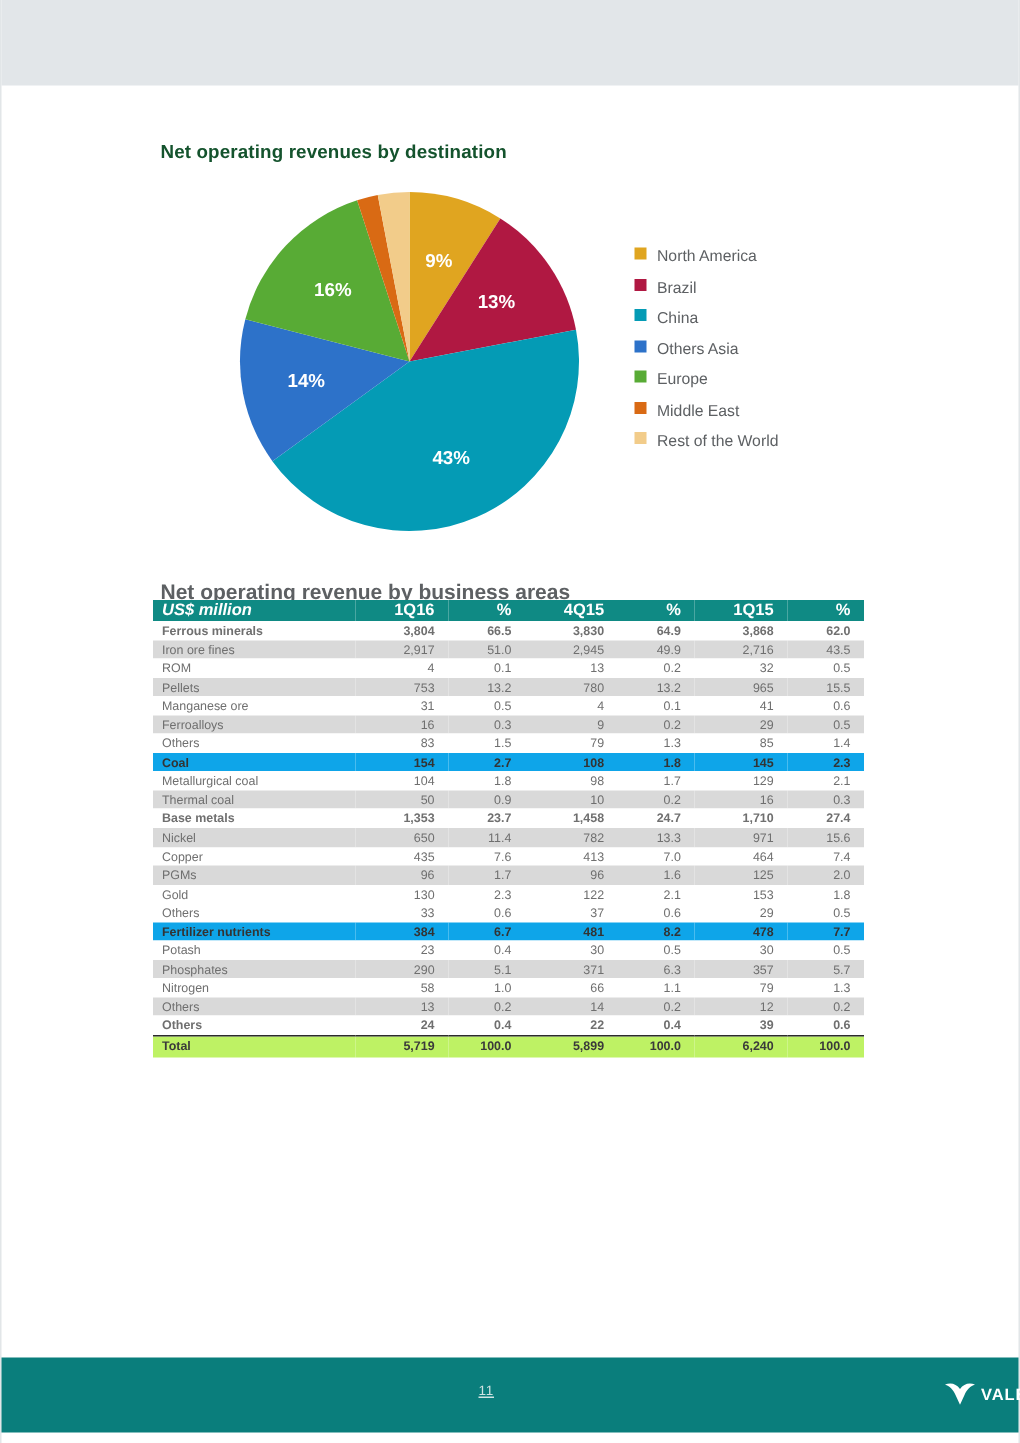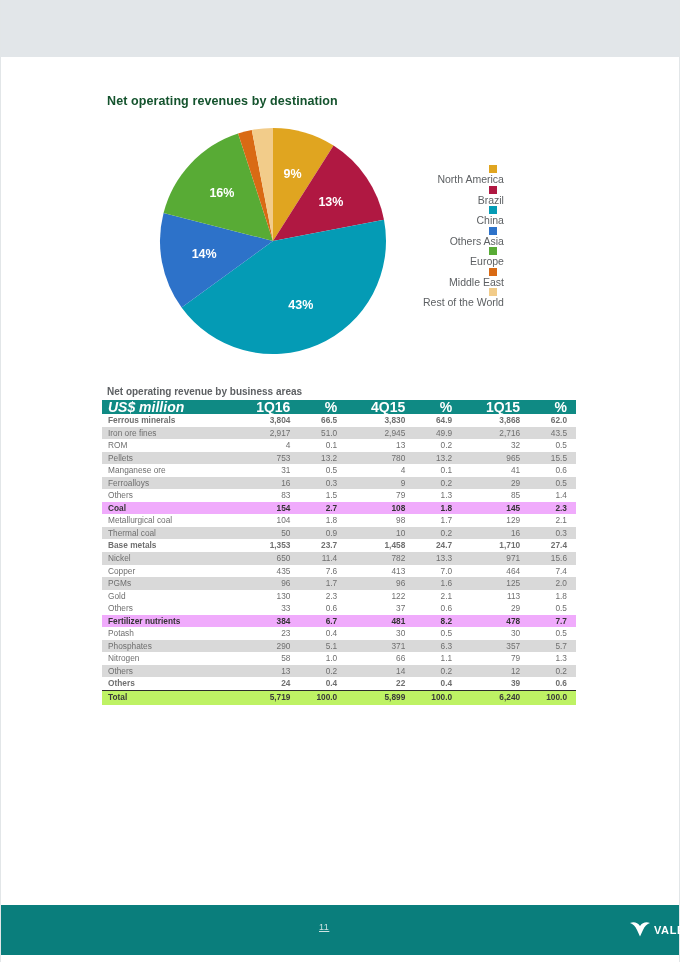--- a/index.html
+++ b/index.html
@@ -81,42 +81,41 @@
     font-weight: bold;
     fill: #ffffff;
   }
   .legend {
     position: absolute;
     left: 422px;
     top: 165px;
   }
   .legend-item {
     display: flex;
-    align-items: flex-end;
+    align-items: flex-start;
     height: 20.5px;
-    flex-direction: column;
   }
   .legend-swatch {
     width: 8px;
     height: 8px;
     margin-right: 7px;
     flex: 0 0 auto;
   }
   .legend-label {
     font-size: 10.5px;
     color: #5d6063;
     white-space: nowrap;
   }
 
   
   .table-title {
     position: absolute;
     left: 106px;
     top: 386px;
-    font-size: 10px;
+    font-size: 14px;
     font-weight: bold;
     color: #5d6063;
   }
   .rev-table {
     position: absolute;
     left: 101px;
     top: 400px;
     width: 474px;
     border-collapse: collapse;
     font-size: 8.3px;
@@ -125,21 +124,21 @@
   .rev-table th, .rev-table td {
     padding: 0;
     height: 12.55px;
     line-height: 12.55px;
     white-space: nowrap;
   }
   .rev-table thead th {
     background: #0f8a84;
     color: #ffffff;
     font-weight: bold;
-    font-size: 14px;
+    font-size: 11px;
     height: 14px;
     line-height: 14px;
   }
   .rev-table thead th.unit {
     text-align: left;
     padding-left: 6px;
     font-style: italic;
     font-weight: bold;
   }
   .rev-table thead th.num {
@@ -150,21 +149,21 @@
     text-align: left;
     padding-left: 6px;
   }
   td.lbl.sub { }
   td.num {
     text-align: right;
     padding-right: 9px;
   }
   tr.group td { font-weight: bold; color: #333333; }
   tr.shade td { background: #d9d9d9; color: #6f6f6f; }
-  tr.group.shade td { background: #f0abfc; color: #333333; }
+  tr.group.shade td { background: #0ea5e9; color: #333333; }
   tr.plain td { background: #ffffff; color: #6f6f6f; }
   tr.group.plain td { background: #ffffff; }
   tr.total td {
     background: #bef264;
     font-weight: bold;
     color: #3a3a3a;
     border-top: 1.4px solid #2b2b2b;
     height: 14px;
     line-height: 13.5px;
   }
@@ -372,21 +371,21 @@
           <td class="num">1.6</td>
           <td class="num">125</td>
           <td class="num">2.0</td>
         </tr>
         <tr class="plain">
           <td class="lbl sub">Gold</td>
           <td class="num">130</td>
           <td class="num">2.3</td>
           <td class="num">122</td>
           <td class="num">2.1</td>
-          <td class="num">113</td>
+          <td class="num">153</td>
           <td class="num">1.8</td>
         </tr>
         <tr class="plain">
           <td class="lbl sub">Others</td>
           <td class="num">33</td>
           <td class="num">0.6</td>
           <td class="num">37</td>
           <td class="num">0.6</td>
           <td class="num">29</td>
           <td class="num">0.5</td>

